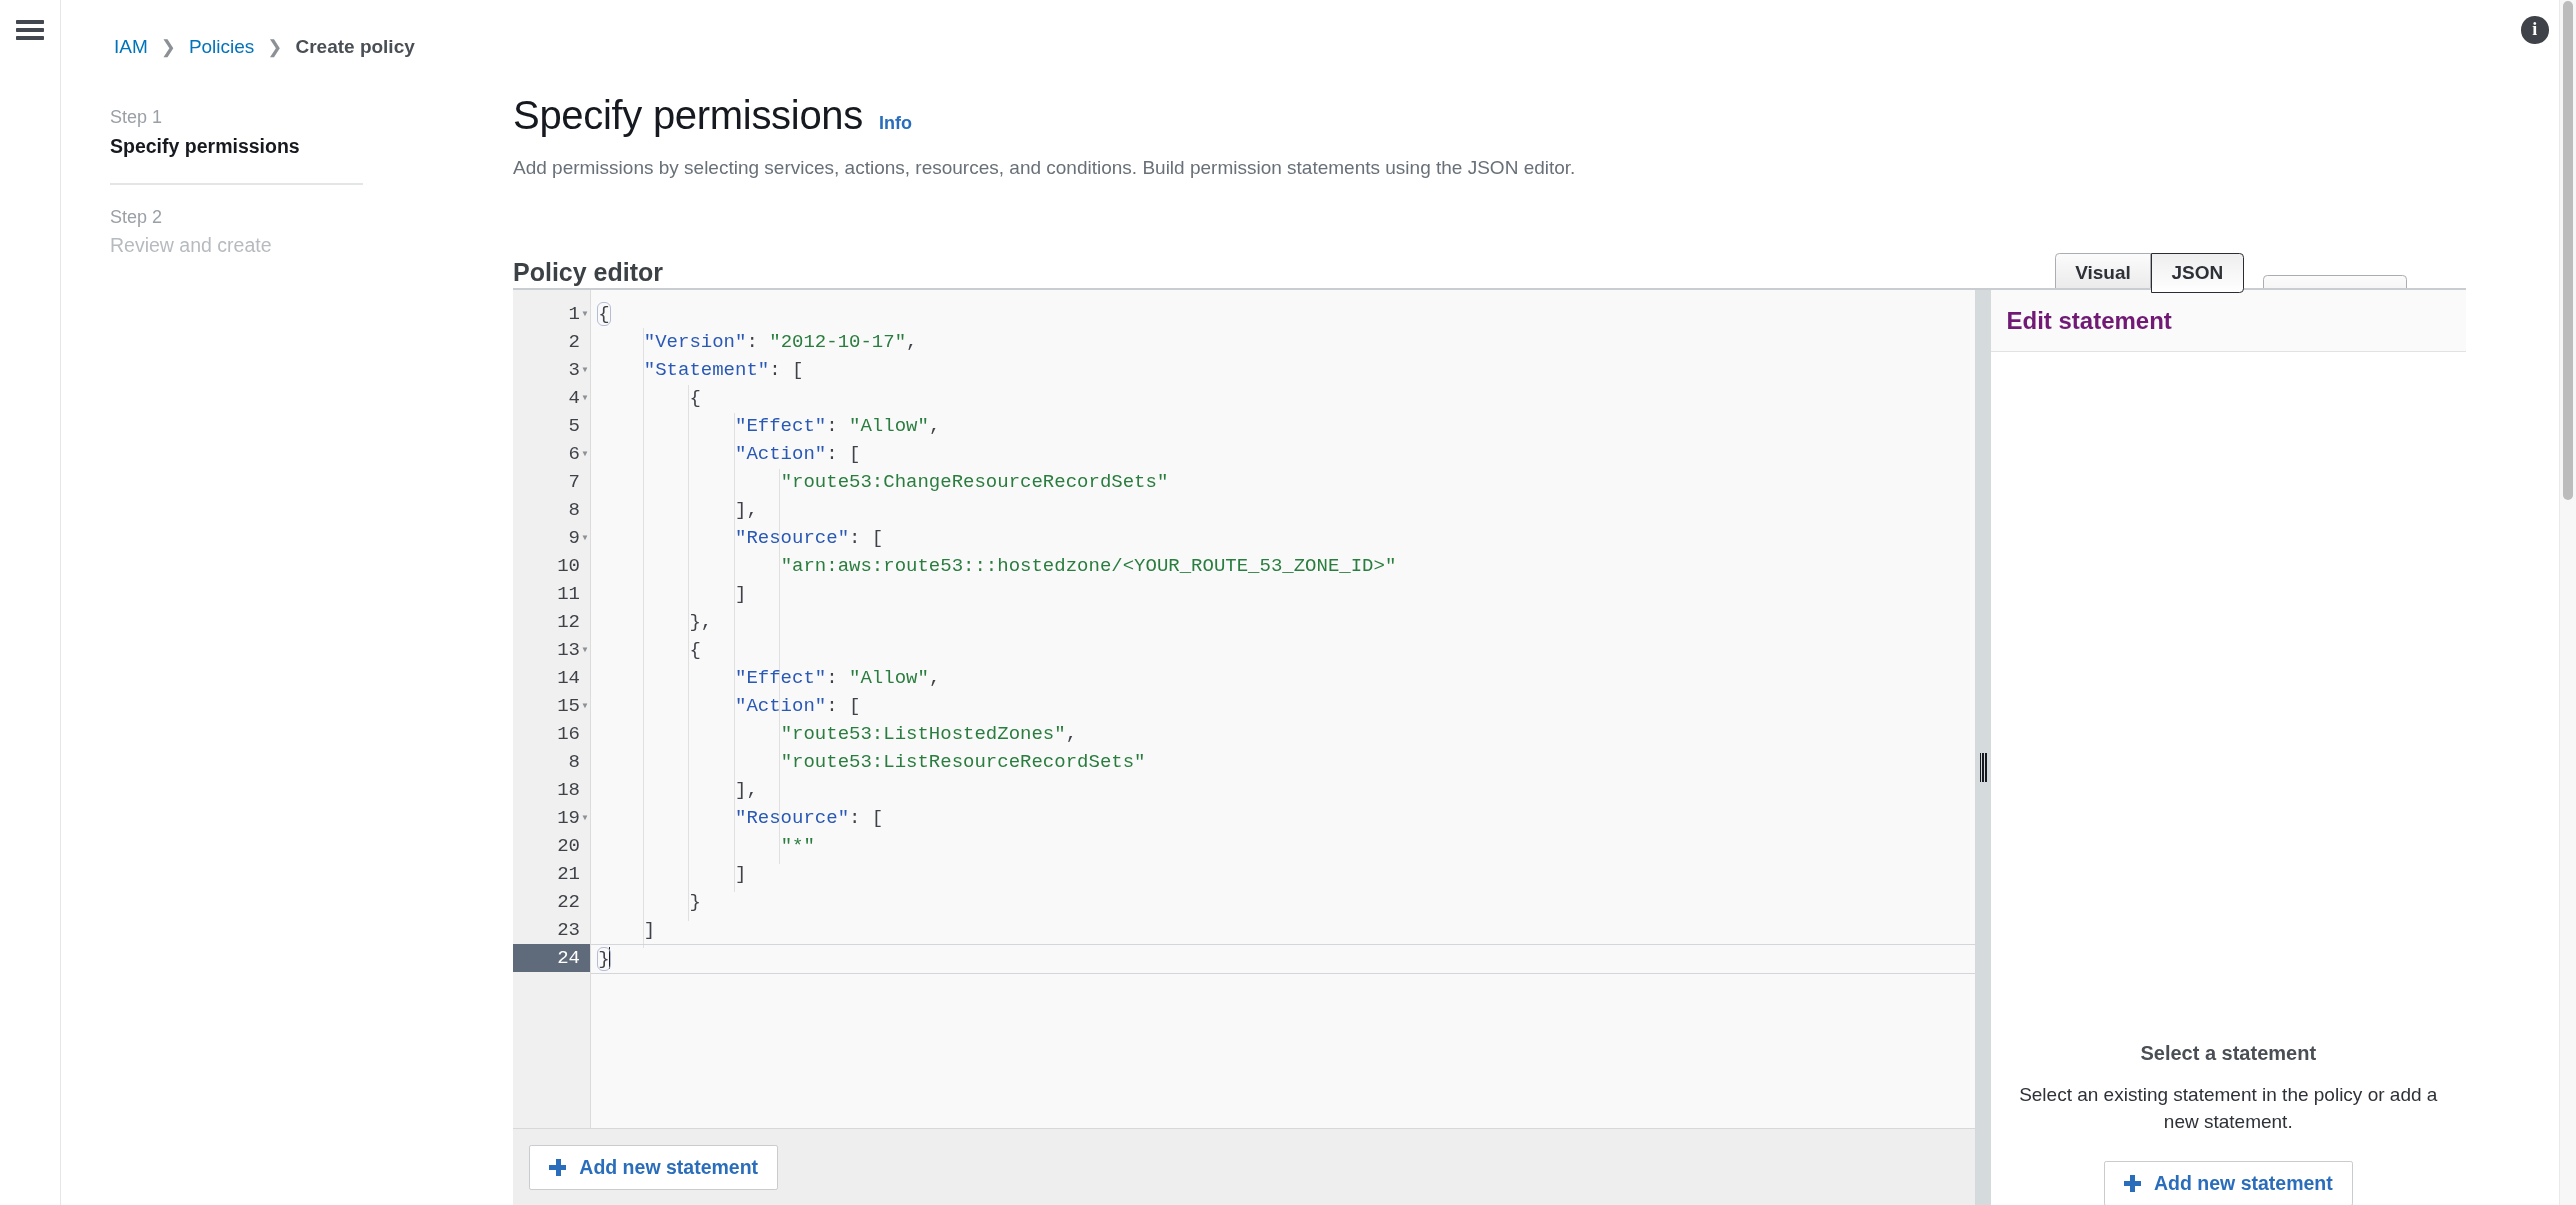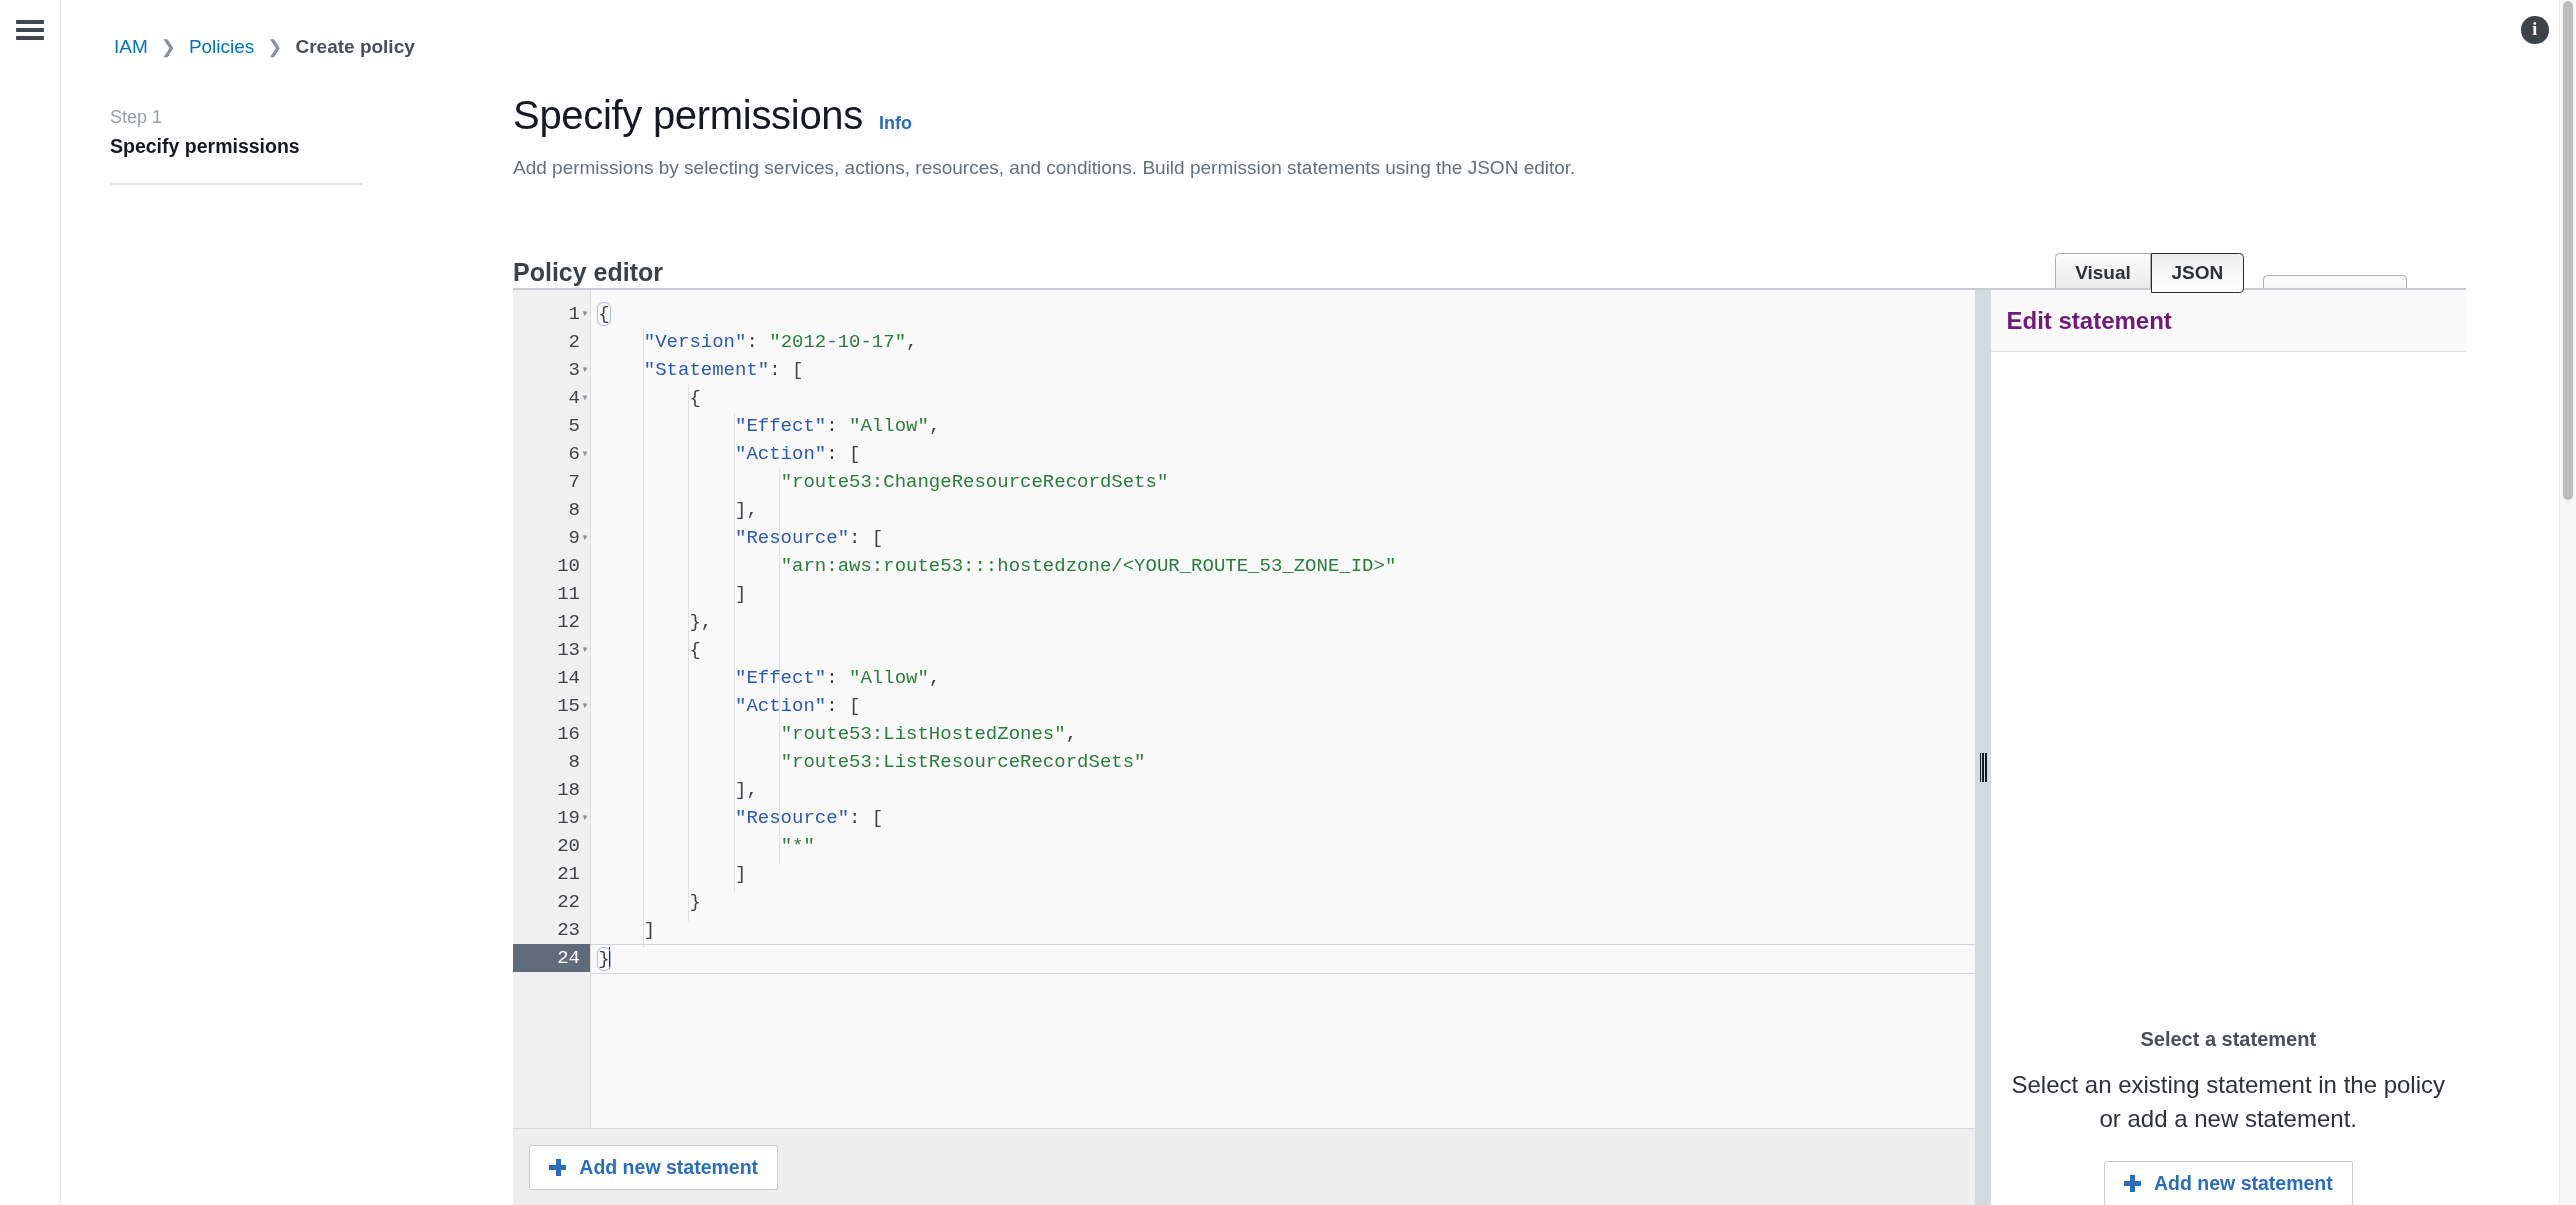--- a/index.html
+++ b/index.html
@@ -210,21 +210,21 @@
     display: flex; align-items: center; padding-left: 16px;
   }
   .right-title { font-size: 24px; font-weight: bold; color: #701a75; }
   .right-body {
     flex: 1; display: flex; flex-direction: column;
     align-items: center; justify-content: flex-end; padding-top: 150px;
     text-align: center;
   }
   .empty-title { font-size: 20px; font-weight: bold; color: #4a4f55; }
   .empty-desc {
-    margin-top: 17.3px; font-size: 24px; color: #2e3238; line-height: 1.42;
+    margin-top: 17.3px; font-size: 19px; color: #2e3238; line-height: 1.42;
     max-width: 434px;
   }
   .empty-btn {
     margin-top: 24.6px; height: 45px; padding: 0 19px;
     display: flex; align-items: center; gap: 13px;
     background: #ffffff; border: 1.4px solid #c8cccf; border-radius: 2.2px;
     font-size: 19.5px; font-weight: bold; color: #2a6ebb; cursor: pointer;
   }
 </style>
 </head>
@@ -247,20 +247,24 @@
     <span class="crumb-sep">❯</span>
     <span class="crumb-current">Create policy</span>
   </div>
 
   <div class="steps">
     <div class="step-block">
       <div class="step-num">Step 1</div>
       <div class="step-title active">Specify permissions</div>
     </div>
     <div class="step-divider"></div>
+    <div class="step-block">
+      <div class="step-num">Step 2</div>
+      <div class="step-title inactive">Review and create</div>
+    </div>
   </div>
 
   <div class="main">
     <div class="page-title-row">
       <h1 class="page-title">Specify permissions</h1>
       <span class="info-link">Info</span>
     </div>
     <div class="page-desc">Add permissions by selecting services, actions, resources, and conditions. Build permission statements using the JSON editor.</div>
 
     <div class="editor-header">

